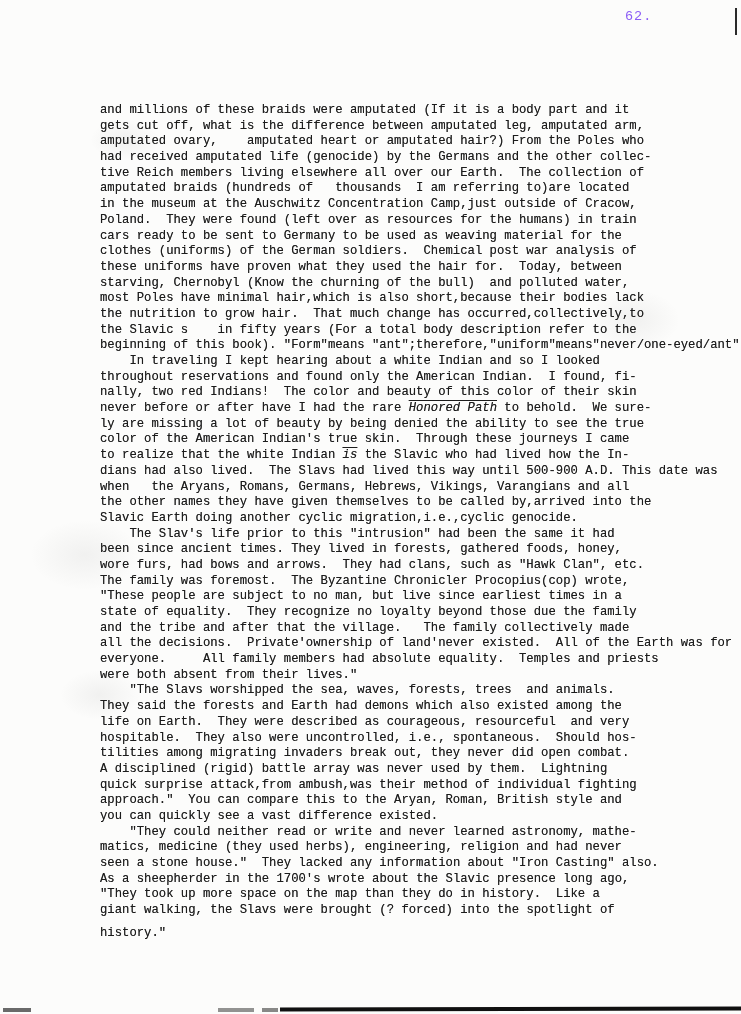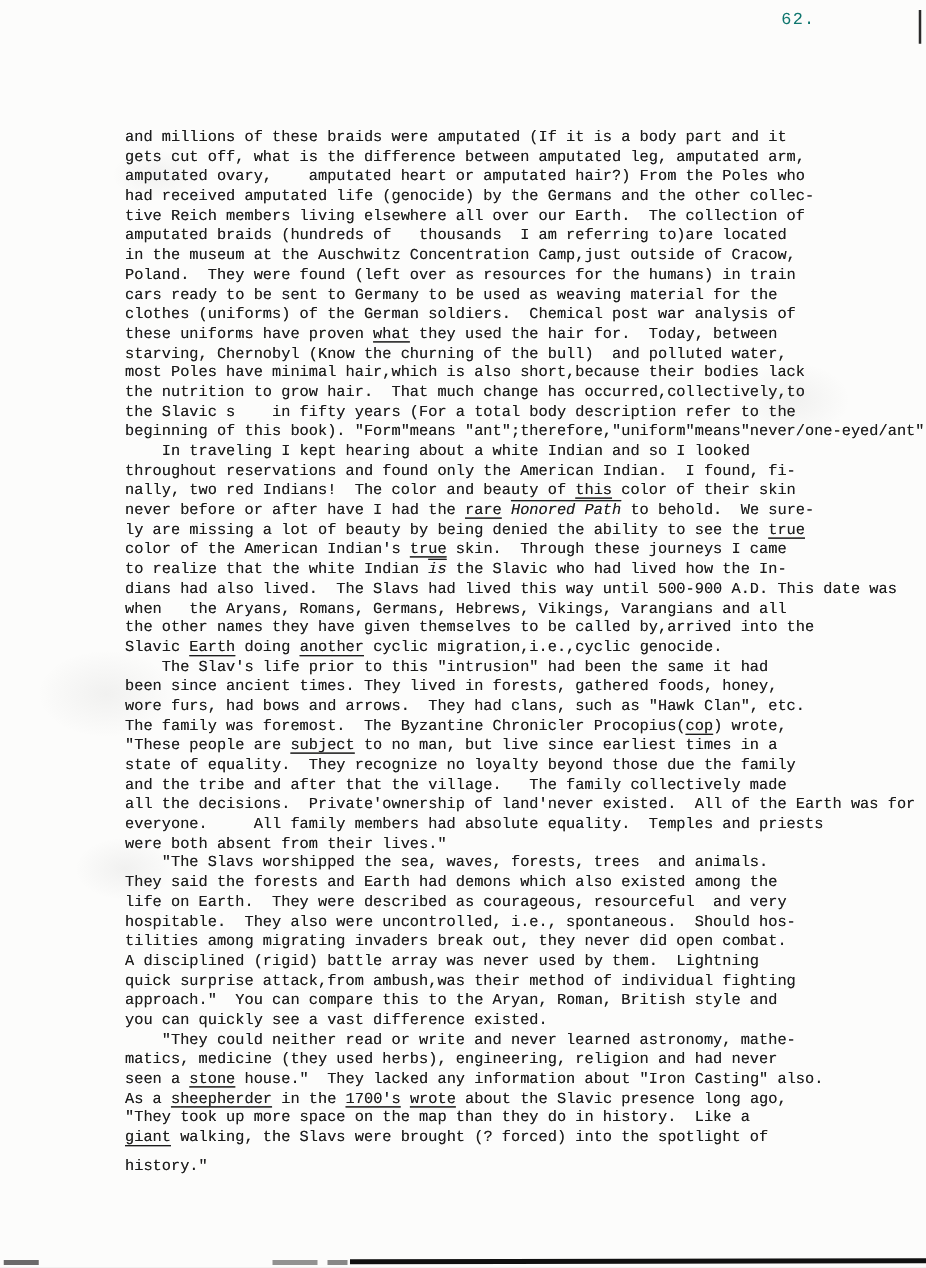--- a/index.html
+++ b/index.html
@@ -11,34 +11,34 @@
     overflow: hidden;
     font-family: "Liberation Mono", "DejaVu Sans Mono", monospace;
     color: #1c1c1c;
   }
   .page-number {
     position: absolute;
     left: 625px;
     top: 9px;
     font-size: 13.5px;
     letter-spacing: 1px;
-    color: #0f766e;
+    color: #8b5cf6;
   }
   .text-block {
     position: absolute;
     left: 100px;
     top: 103px;
     font-size: 12.25px;
     line-height: 15.7px;
     white-space: pre;
     text-shadow: 0 0 0.5px rgba(20,20,20,0.6);
   }
   .line { height: 15.7px; }
   .line.gap { margin-top: 7px; }
-  .u { text-decoration: underline; text-underline-offset: 2.5px; text-decoration-thickness: 1px; }
+  .u { text-underline-offset: 2.5px; text-decoration-thickness: 1px; }
   .o { text-decoration: overline; text-decoration-thickness: 1px; font-style: italic; }
   .edge-tick {
     position: absolute;
     left: 735px; top: 8px;
     width: 2px; height: 27px;
     background: #2a2a2a;
   }
   .bottom-bar {
     position: absolute;
     left: 280px; top: 1007px;

